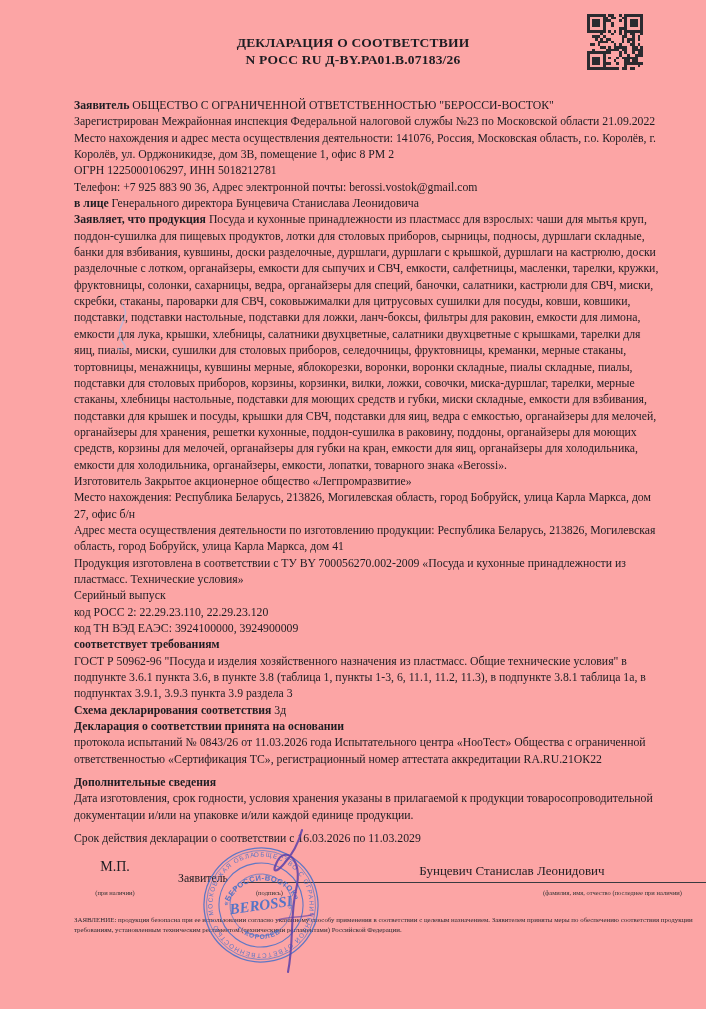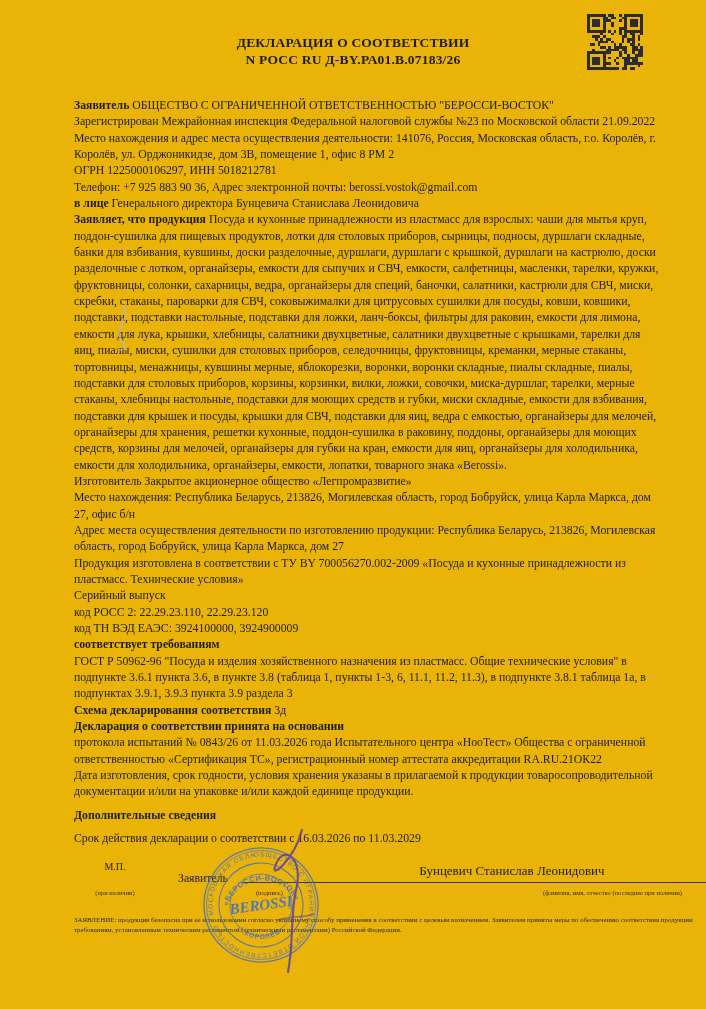--- a/index.html
+++ b/index.html
@@ -1,33 +1,33 @@
 <!DOCTYPE html>
 <html><head>
 <meta charset="utf-8">
 <style>
   html,body{margin:0;padding:0;background:#ffffff;}
   .page{
-    position:relative;width:706px;height:1009px;background:#eab308;overflow:hidden;
+    position:relative;width:706px;height:1009px;background:#fca5a5;overflow:hidden;
     font-family:"Liberation Serif","DejaVu Serif",serif;color:#1d1d22;
   }
   .header{position:absolute;top:34px;left:0;width:706px;text-align:center;}
   .header .t1,.header .t2{font-weight:bold;font-size:13.5px;line-height:17px;letter-spacing:.2px;}
   .qr{position:absolute;top:14px;left:587px;width:56px;height:56px;}
   .body-text{
     position:absolute;top:98px;left:74px;width:586px;
     font-size:11.75px;line-height:16.35px;text-align:left;
   }
   .para{margin:0;}
   .para.b{font-weight:normal;}
   .para.gap{margin-top:7px;}
   .para b{font-weight:bold;}
   .sig-row{display:flex;align-items:flex-end;margin-top:12px;margin-right:-52px;}
   .sig-mp{width:58px;margin-left:12px;text-align:center;flex:0 0 auto;}
-  .sig-mp .mp{font-size:10px;}
+  .sig-mp .mp{font-size:14px;}
   .sig-mp .mp-sub{font-size:6.5px;color:#333;margin-top:9px;}
   .sig-label{flex:0 0 auto;margin-left:34px;font-size:11.75px;padding-bottom:14px;}
   .sig-line-area{flex:1 1 auto;margin-left:14px;}
   .sig-name{text-align:center;padding-left:70px;font-size:13px;}
   .sig-underline{border-top:1.1px solid #3a3a40;margin-top:2px;}
   .sig-subs{display:flex;justify-content:space-between;font-size:6.5px;color:#333;margin-top:2px;}
   .sig-subs .s1{margin-left:14px;}
   .sig-subs .s2{margin-right:30px;}
   .fineprint{
     margin-top:14px;width:632px;font-size:6.9px;line-height:9.6px;color:#2a2a30;
@@ -281,32 +281,32 @@
     <div>
         <div class="para"><b>Заявитель</b> ОБЩЕСТВО С ОГРАНИЧЕННОЙ ОТВЕТСТВЕННОСТЬЮ "БЕРОССИ-ВОСТОК"</div>
         <div class="para">Зарегистрирован Межрайонная инспекция Федеральной налоговой службы №23 по Московской области 21.09.2022</div>
         <div class="para">Место нахождения и адрес места осуществления деятельности: 141076, Россия, Московская область, г.о. Королёв, г. Королёв, ул. Орджоникидзе, дом 3В, помещение 1, офис 8 РМ 2</div>
         <div class="para">ОГРН 1225000106297, ИНН 5018212781</div>
         <div class="para">Телефон: +7 925 883 90 36, Адрес электронной почты: berossi.vostok@gmail.com</div>
         <div class="para"><b>в лице</b> Генерального директора Бунцевича Станислава Леонидовича</div>
         <div class="para"><b>Заявляет, что продукция</b> Посуда и кухонные принадлежности из пластмасс для взрослых: чаши для мытья круп, поддон-сушилка для пищевых продуктов, лотки для столовых приборов, сырницы, подносы, дуршлаги складные, банки для взбивания, кувшины, доски разделочные, дуршлаги, дуршлаги с крышкой, дуршлаги на кастрюлю, доски разделочные с лотком, органайзеры, емкости для сыпучих и СВЧ, емкости, салфетницы, масленки, тарелки, кружки, фруктовницы, солонки, сахарницы, ведра, органайзеры для специй, баночки, салатники, кастрюли для СВЧ, миски, скребки, стаканы, пароварки для СВЧ, соковыжималки для цитрусовых сушилки для посуды, ковши, ковшики, подставки, подставки настольные, подставки для ложки, ланч-боксы, фильтры для раковин, емкости для лимона, емкости для лука, крышки, хлебницы, салатники двухцветные, салатники двухцветные с крышками, тарелки для яиц, пиалы, миски, сушилки для столовых приборов, селедочницы, фруктовницы, креманки, мерные стаканы, тортовницы, менажницы, кувшины мерные, яблокорезки, воронки, воронки складные, пиалы складные, пиалы, подставки для столовых приборов, корзины, корзинки, вилки, ложки, совочки, миска-дуршлаг, тарелки, мерные стаканы, хлебницы настольные, подставки для моющих средств и губки, миски складные, емкости для взбивания, подставки для крышек и посуды, крышки для СВЧ, подставки для яиц, ведра с емкостью, органайзеры для мелочей, органайзеры для хранения, решетки кухонные, поддон-сушилка в раковину, поддоны, органайзеры для моющих средств, корзины для мелочей, органайзеры для губки на кран, емкости для яиц, органайзеры для холодильника, емкости для холодильника, органайзеры, емкости, лопатки, товарного знака «Berossi».</div>
         <div class="para">Изготовитель Закрытое акционерное общество «Легпромразвитие»</div>
         <div class="para">Место нахождения: Республика Беларусь, 213826, Могилевская область, город Бобруйск, улица Карла Маркса, дом 27, офис б/н</div>
-        <div class="para">Адрес места осуществления деятельности по изготовлению продукции: Республика Беларусь, 213826, Могилевская область, город Бобруйск, улица Карла Маркса, дом 27</div>
+        <div class="para">Адрес места осуществления деятельности по изготовлению продукции: Республика Беларусь, 213826, Могилевская область, город Бобруйск, улица Карла Маркса, дом 41</div>
         <div class="para">Продукция изготовлена в соответствии с ТУ BY 700056270.002-2009 «Посуда и кухонные принадлежности из пластмасс. Технические условия»</div>
         <div class="para">Серийный выпуск</div>
         <div class="para">код РОСС 2: 22.29.23.110, 22.29.23.120</div>
         <div class="para">код ТН ВЭД ЕАЭС: 3924100000, 3924900009</div>
         <div class="para"><b>соответствует требованиям</b></div>
         <div class="para">ГОСТ Р 50962-96 "Посуда и изделия хозяйственного назначения из пластмасс. Общие технические условия" в подпункте 3.6.1 пункта 3.6, в пункте 3.8 (таблица 1, пункты 1-3, 6, 11.1, 11.2, 11.3), в подпункте 3.8.1 таблица 1а, в подпунктах 3.9.1, 3.9.3 пункта 3.9 раздела 3</div>
         <div class="para"><b>Схема декларирования соответствия</b> 3д</div>
         <div class="para"><b>Декларация о соответствии принята на основании</b></div>
         <div class="para">протокола испытаний № 0843/26 от 11.03.2026 года Испытательного центра «НооТест» Общества с ограниченной ответственностью «Сертификация ТС», регистрационный номер аттестата аккредитации RA.RU.21ОК22</div>
+        <div class="para gap"><b>Дополнительные сведения</b></div>
         <div class="para">Дата изготовления, срок годности, условия хранения указаны в прилагаемой к продукции товаросопроводительной документации и/или на упаковке и/или каждой единице продукции.</div>
-        <div class="para gap"><b>Дополнительные сведения</b></div>
         <div class="para b gap">Срок действия декларации о соответствии с 16.03.2026 по 11.03.2029</div>
       </div>
 
     <div class="sig-row">
       <div class="sig-mp">
         <div class="mp">М.П.</div>
         <div class="mp-sub">(при наличии)</div>
       </div>
       <div class="sig-label">Заявитель</div>
       <div class="sig-line-area">

